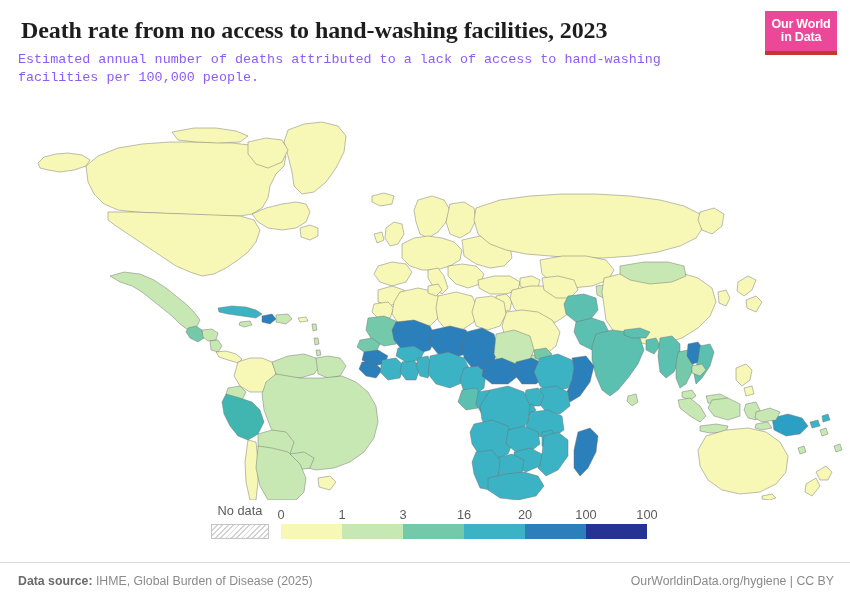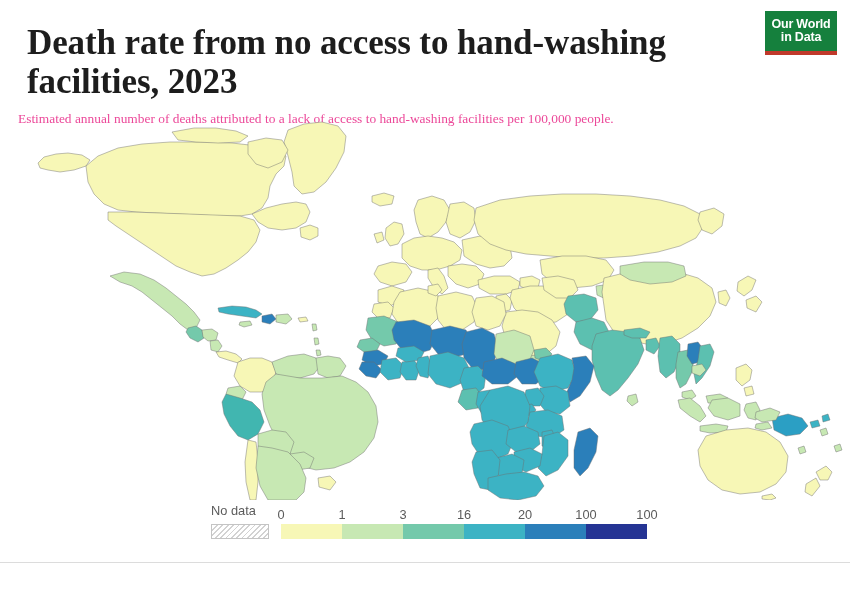--- a/index.html
+++ b/index.html
@@ -19,46 +19,46 @@
   
   #header {
     position: absolute;
     left: 0; top: 0;
     width: 850px;
     padding: 14px 18px 0 18px;
     box-sizing: border-box;
   }
   #page-title {
     font-family: "Liberation Serif", serif;
-    font-size: 35px;
+    font-size: 24px;
     font-weight: 700;
     line-height: 1.12;
     letter-spacing: -0.1px;
     color: #1d1d1d;
-    margin: 9px;
+    margin: 3px;
     padding-right: 95px;
   }
   #page-subtitle {
-    font-family: Liberation Serif, serif;
+    font-family: Liberation Mono, monospace;
     font-size: 13.4px;
     line-height: 1.38;
-    color: #ec4899;
+    color: #8b5cf6;
     margin: 7px 0 4px 0;
     padding-right: 95px;
     max-width: 690px;
   }
 
   
   #owid-logo {
     position: absolute;
     right: 13px;
     top: 11px;
     width: 72px;
     height: 44px;
-    background: #15803d;
+    background: #ec4899;
     border-bottom: 4px solid #c0392b;
     box-sizing: border-box;
     display: flex;
     flex-direction: column;
     align-items: center;
     justify-content: center;
     line-height: 1.08;
   }
   #owid-logo span {
     color: #ffffff;
@@ -101,21 +101,21 @@
     align-items: flex-end;
   }
   #nodata-block {
     width: 58px;
     margin-right: 12px;
     position: relative;
   }
   #nodata-label {
     font-size: 12.8px;
     color: #5b5b5b;
-    text-align: left;
+    text-align: center;
     line-height: 1;
     margin-bottom: 6px;
     white-space: nowrap;
   }
   #nodata-swatch {
     height: 15px;
     border: 1px solid #c4c4c4;
     box-sizing: border-box;
     background-color: #ffffff;
     background-image: repeating-linear-gradient(
@@ -343,13 +343,18 @@
         <div class="bin" style="background-color: rgb(60, 179, 196);"></div>
         <div class="bin" style="background-color: rgb(43, 127, 186);"></div>
         <div class="bin" style="background-color: rgb(37, 52, 148);"></div>
       </div>
     </div>
 
   </div>
 </div>
 
 <div id="footer">
+  <div id="footer-source">
+    <b>Data source:</b>
+    <span>IHME, Global Burden of Disease (2025)</span>
+  </div>
+  <div id="footer-link">OurWorldinData.org/hygiene | CC BY</div>
 </div>
 
 </body></html>

